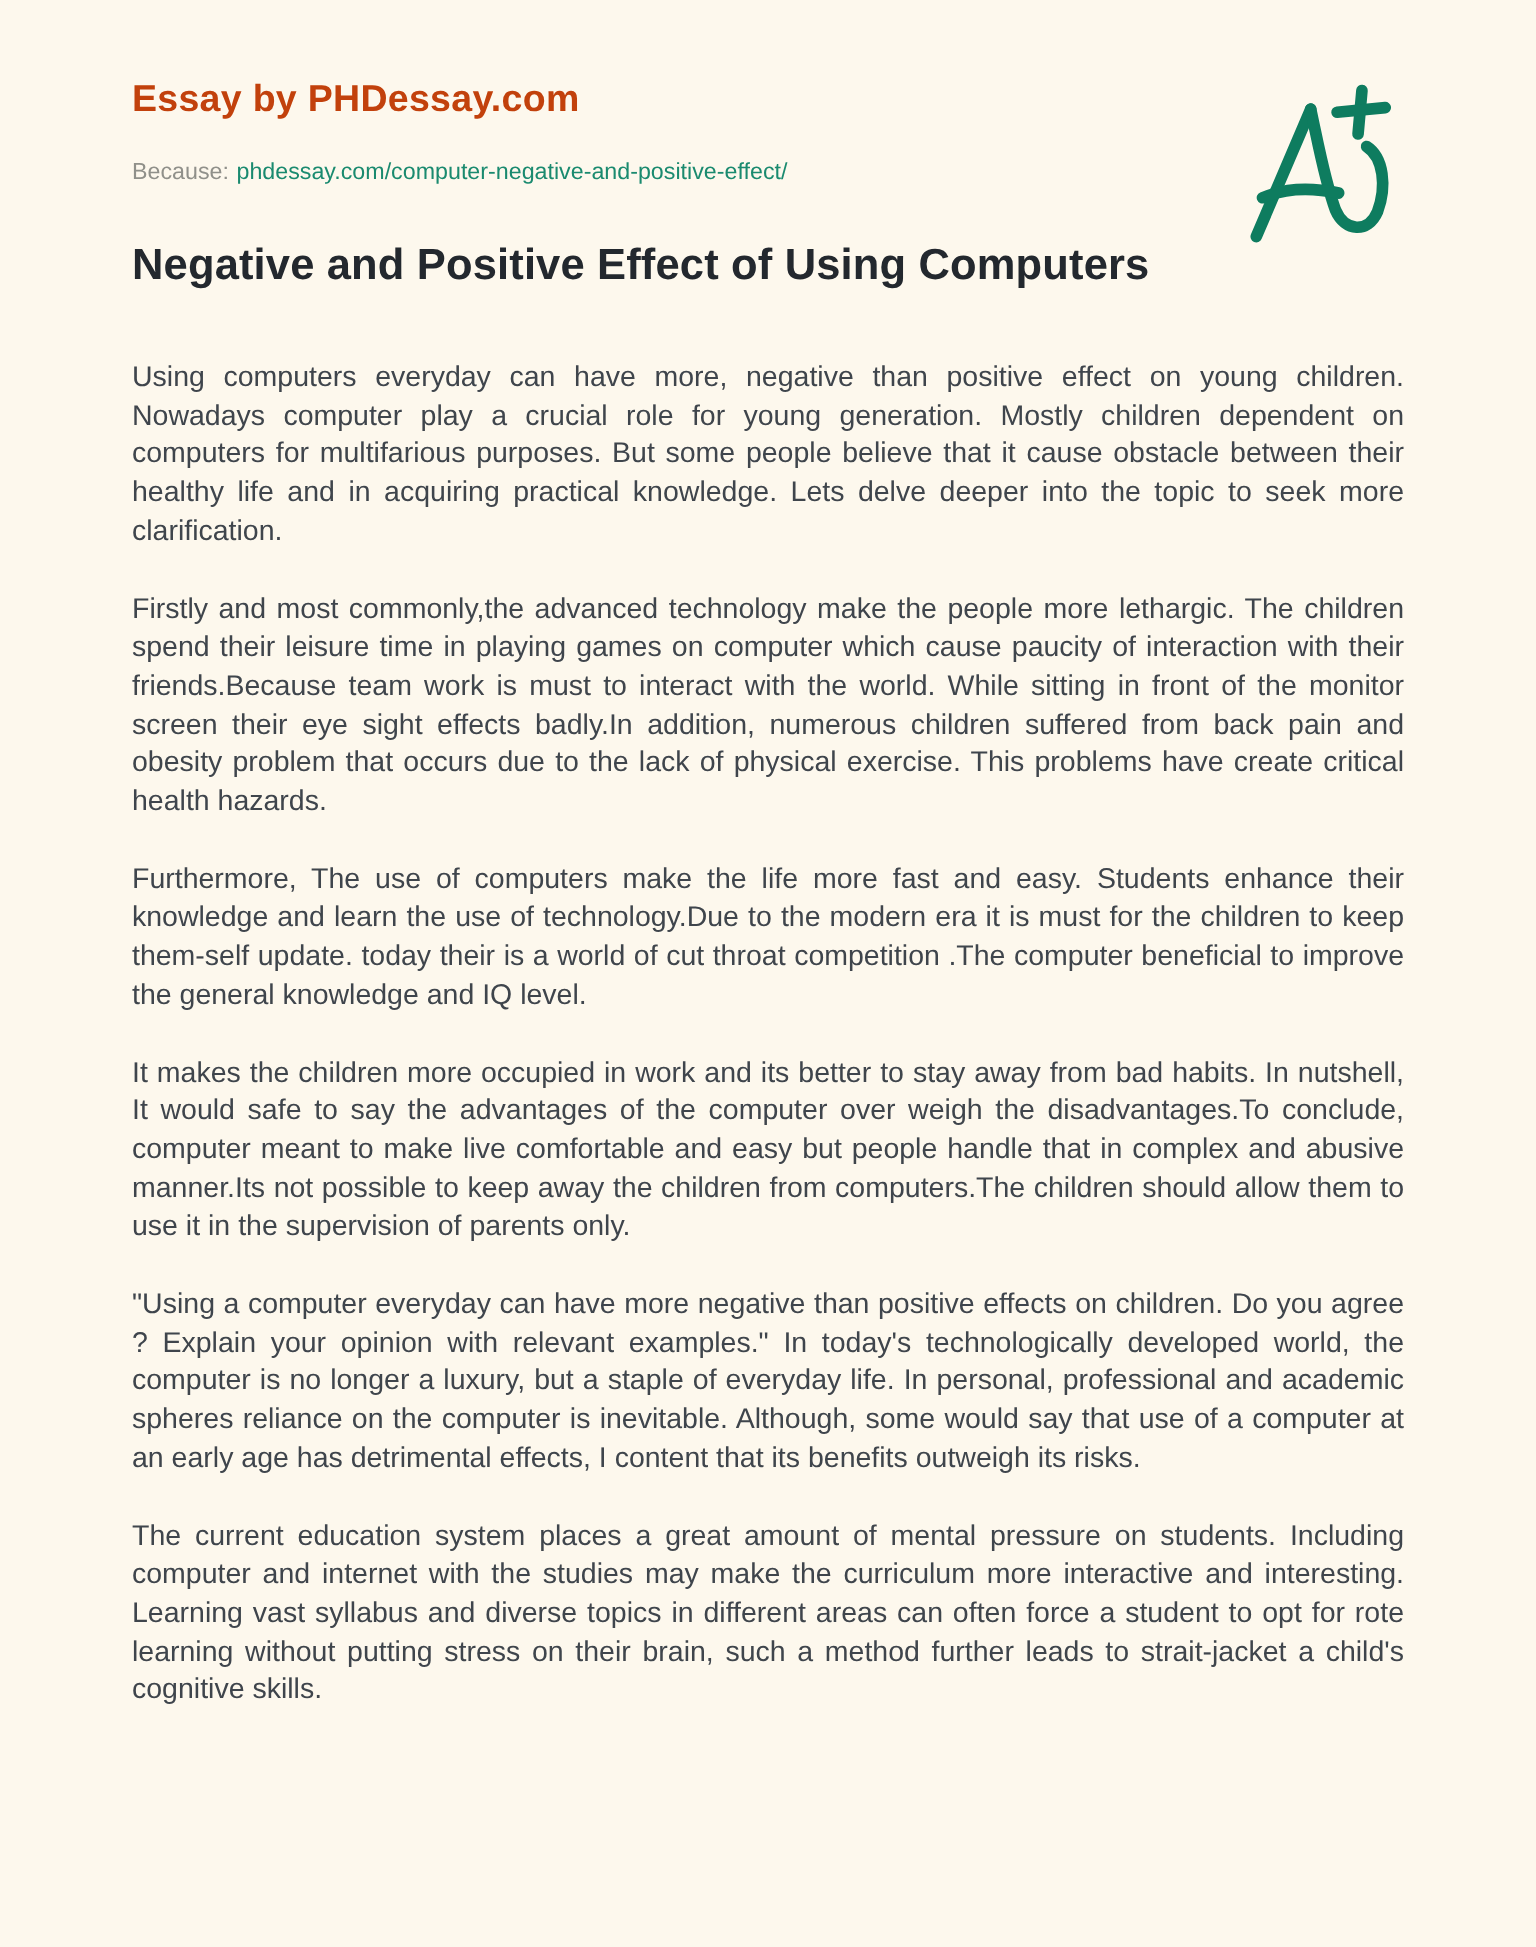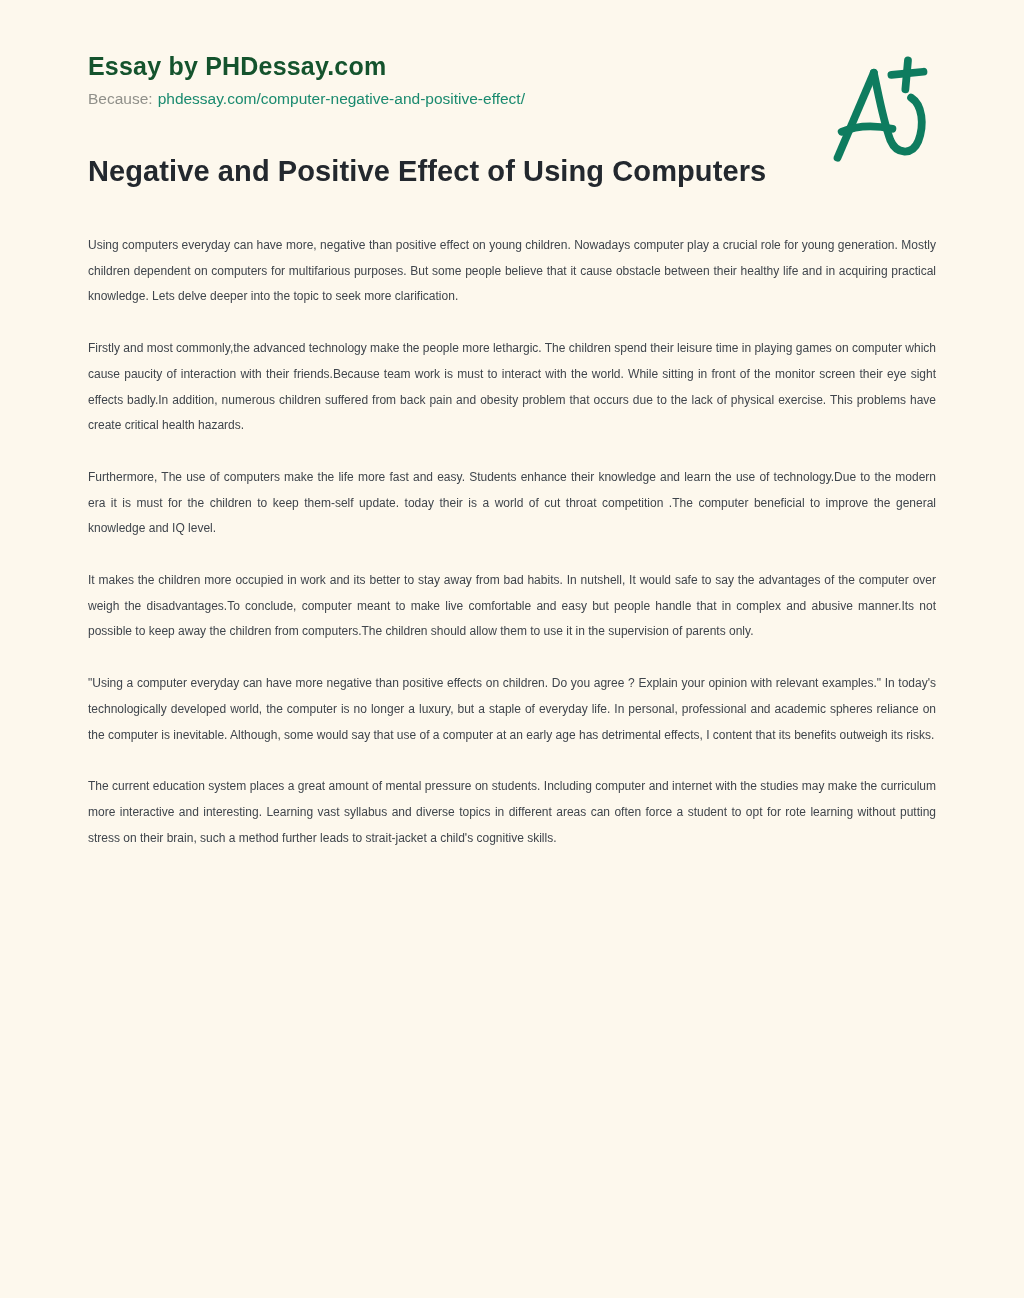--- a/index.html
+++ b/index.html
@@ -13,23 +13,23 @@
   }
   .page {
     position: relative;
     width: 1024px;
     height: 1298px;
     padding: 52px 88px 0 88px;
   }
   .header-title {
     font-size: 25px;
     font-weight: 600;
-    color: #14532d;
+    color: #c2410c;
     letter-spacing: 0.2px;
-    margin: 0 0 9px 0;
+    margin: 0 0 25px 0;
   }
   .source-line {
     margin: 0;
     font-size: 15.5px;
     color: #90908a;
   }
   .source-label { color: #90908a; }
   .source-link {
     color: #1a8a6f;
     text-decoration: none;
@@ -42,24 +42,24 @@
     right: 92px;
     width: 104px;
     height: 116px;
   }
   .logo svg { width: 100%; height: 100%; }
   .essay-title {
     font-size: 29px;
     font-weight: 700;
     color: #23282e;
     letter-spacing: 0.1px;
-    margin: 47px 0 45px 0;
+    margin: 37px 0 45px 0;
   }
   .essay p {
-    font-size: 12px;
+    font-size: 19px;
     line-height: 25.7px;
     color: #3f454c;
     text-align: justify;
     margin: 0 0 26px 0;
   }
 </style>
 </head>
 <body>
 
 <div class="page">

